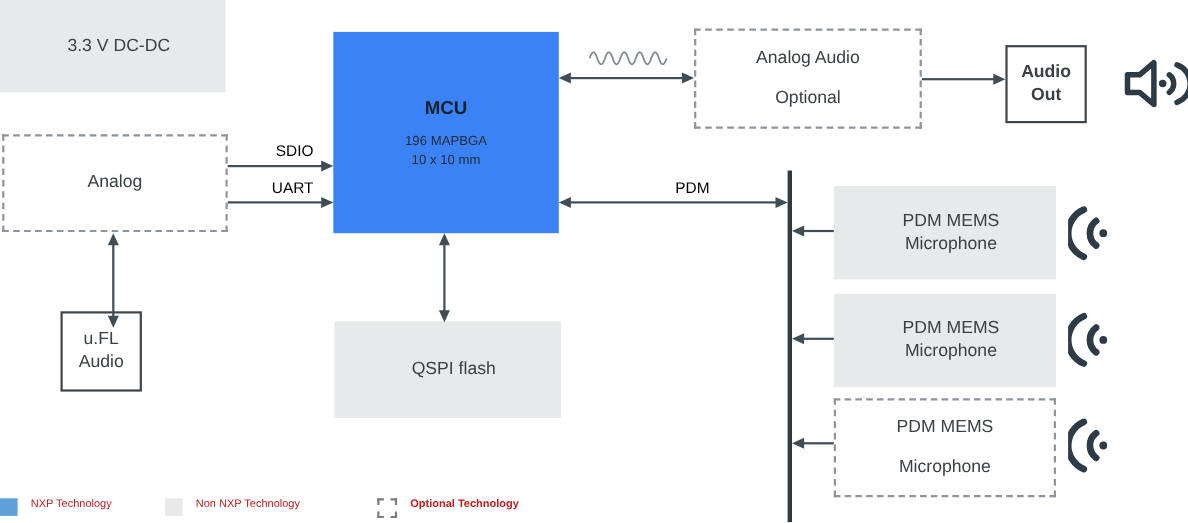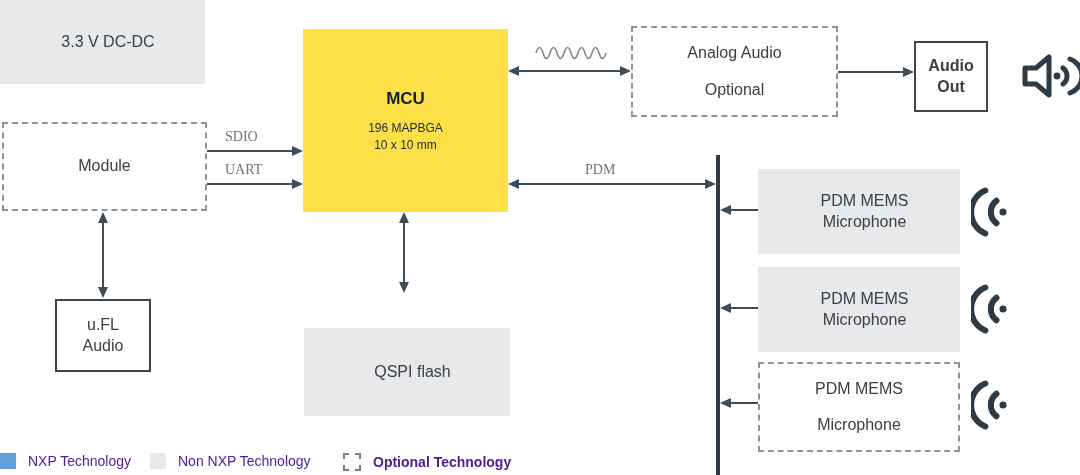--- a/index.html
+++ b/index.html
@@ -6,69 +6,69 @@
   #stage{
     position:relative;width:1080px;height:475px;background:#fff;overflow:hidden;
     font-family:"Liberation Sans","DejaVu Sans",sans-serif;color:#3A4045;
   }
   .box{
     position:absolute;display:flex;flex-direction:column;align-items:center;
     justify-content:center;text-align:center;font-size:16px;line-height:1.28;
     box-sizing:border-box;color:#3A4045;
   }
   .fill-gray{background:#E7E9EB;padding-left:11px;}
-  .fill-blue{background:#fde047;text-align:right;}
+  .fill-blue{background:#3b82f6;text-align:right;}
   .dashed{border:2px dashed #8D949B;background:#fff;gap:16px;}
   .solid{border:2px solid #3E4449;background:#fff;}
   .mcu-title{font-weight:bold;color:#10202E;font-size:17px;}
   .mcu-sub{color:#1E2A33;font-size:12px;margin-top:2px;}
   .spacer8{height:9px;}
   .hline{position:absolute;height:2px;background:#414D56;}
   .vline{position:absolute;width:2px;background:#414D56;}
   .bus{position:absolute;width:4px;background:#2E3B45;}
   .ah{position:absolute;width:0;height:0;}
   .ah-right{border-top:5px solid transparent;border-bottom:5px solid transparent;border-left:11px solid #414D56;}
   .ah-left{border-top:5px solid transparent;border-bottom:5px solid transparent;border-right:11px solid #414D56;}
   .ah-up{border-left:5px solid transparent;border-right:5px solid transparent;border-bottom:11px solid #414D56;}
   .ah-down{border-left:5px solid transparent;border-right:5px solid transparent;border-top:11px solid #414D56;}
-  .conn-label{position:absolute;font-size:14px;color:#737373;text-align:left;font-family:Liberation Serif, serif;}
+  .conn-label{position:absolute;font-size:14px;color:#000000;text-align:right;}
   .icon{position:absolute;}
-  .legend-item{position:absolute;display:flex;align-items:center;gap:12px;font-size:14px;color:#4c1d95;}
+  .legend-item{position:absolute;display:flex;gap:12px;font-size:10px;color:#b91c1c;}
   .sw{width:16px;height:16px;flex:0 0 auto;}
   .sw-blue{background:#61A1D9;}
   .sw-gray{background:#E7E9EB;}
   .sw-dash{background:#fff;border:2px dashed #777E85;width:14px;height:14px;}
   sup{font-size:10px;}
 </style>
 </head>
 <body>
 
 <div id="stage">
 
   <div class="box fill-gray" style="left:0;top:2;width:205px;height:84px;">
     <div>3.3 V DC-DC</div>
   </div>
 
   <div class="box dashed" style="left:2px;top:122px;width:205px;height:89px;">
-    <div>Module</div>
+    <div>Analog</div>
   </div>
 
-  <div class="box solid" style="left:55px;top:299px;width:96px;height:73px;">
+  <div class="box solid" style="left:55px;top:283px;width:74px;height:73px;">
     <div>u.FL</div>
     <div>Audio</div>
   </div>
 
   <div class="box fill-blue" style="left:303px;top:29px;width:205px;height:183px;">
     <div class="mcu-title">MCU</div>
     <div class="spacer8"></div>
     <div class="mcu-sub">196 MAPBGA</div>
     <div class="mcu-sub">10 x 10 mm</div>
   </div>
 
-  <div class="box fill-gray" style="left:304px;top:292px;width:206px;height:88px;margin-top:36px;">
+  <div class="box fill-gray" style="left:304px;top:292px;width:206px;height:88px;">
     <div>QSPI flash</div>
   </div>
 
   <div class="box dashed" style="left:631px;top:26px;width:207px;height:91px;">
     <div>Analog Audio</div>
     <div>Optional</div>
   </div>
 
   <div class="box solid" style="left:914px;top:41px;width:74px;height:71px;font-weight:bold;">
     <div>Audio</div>

